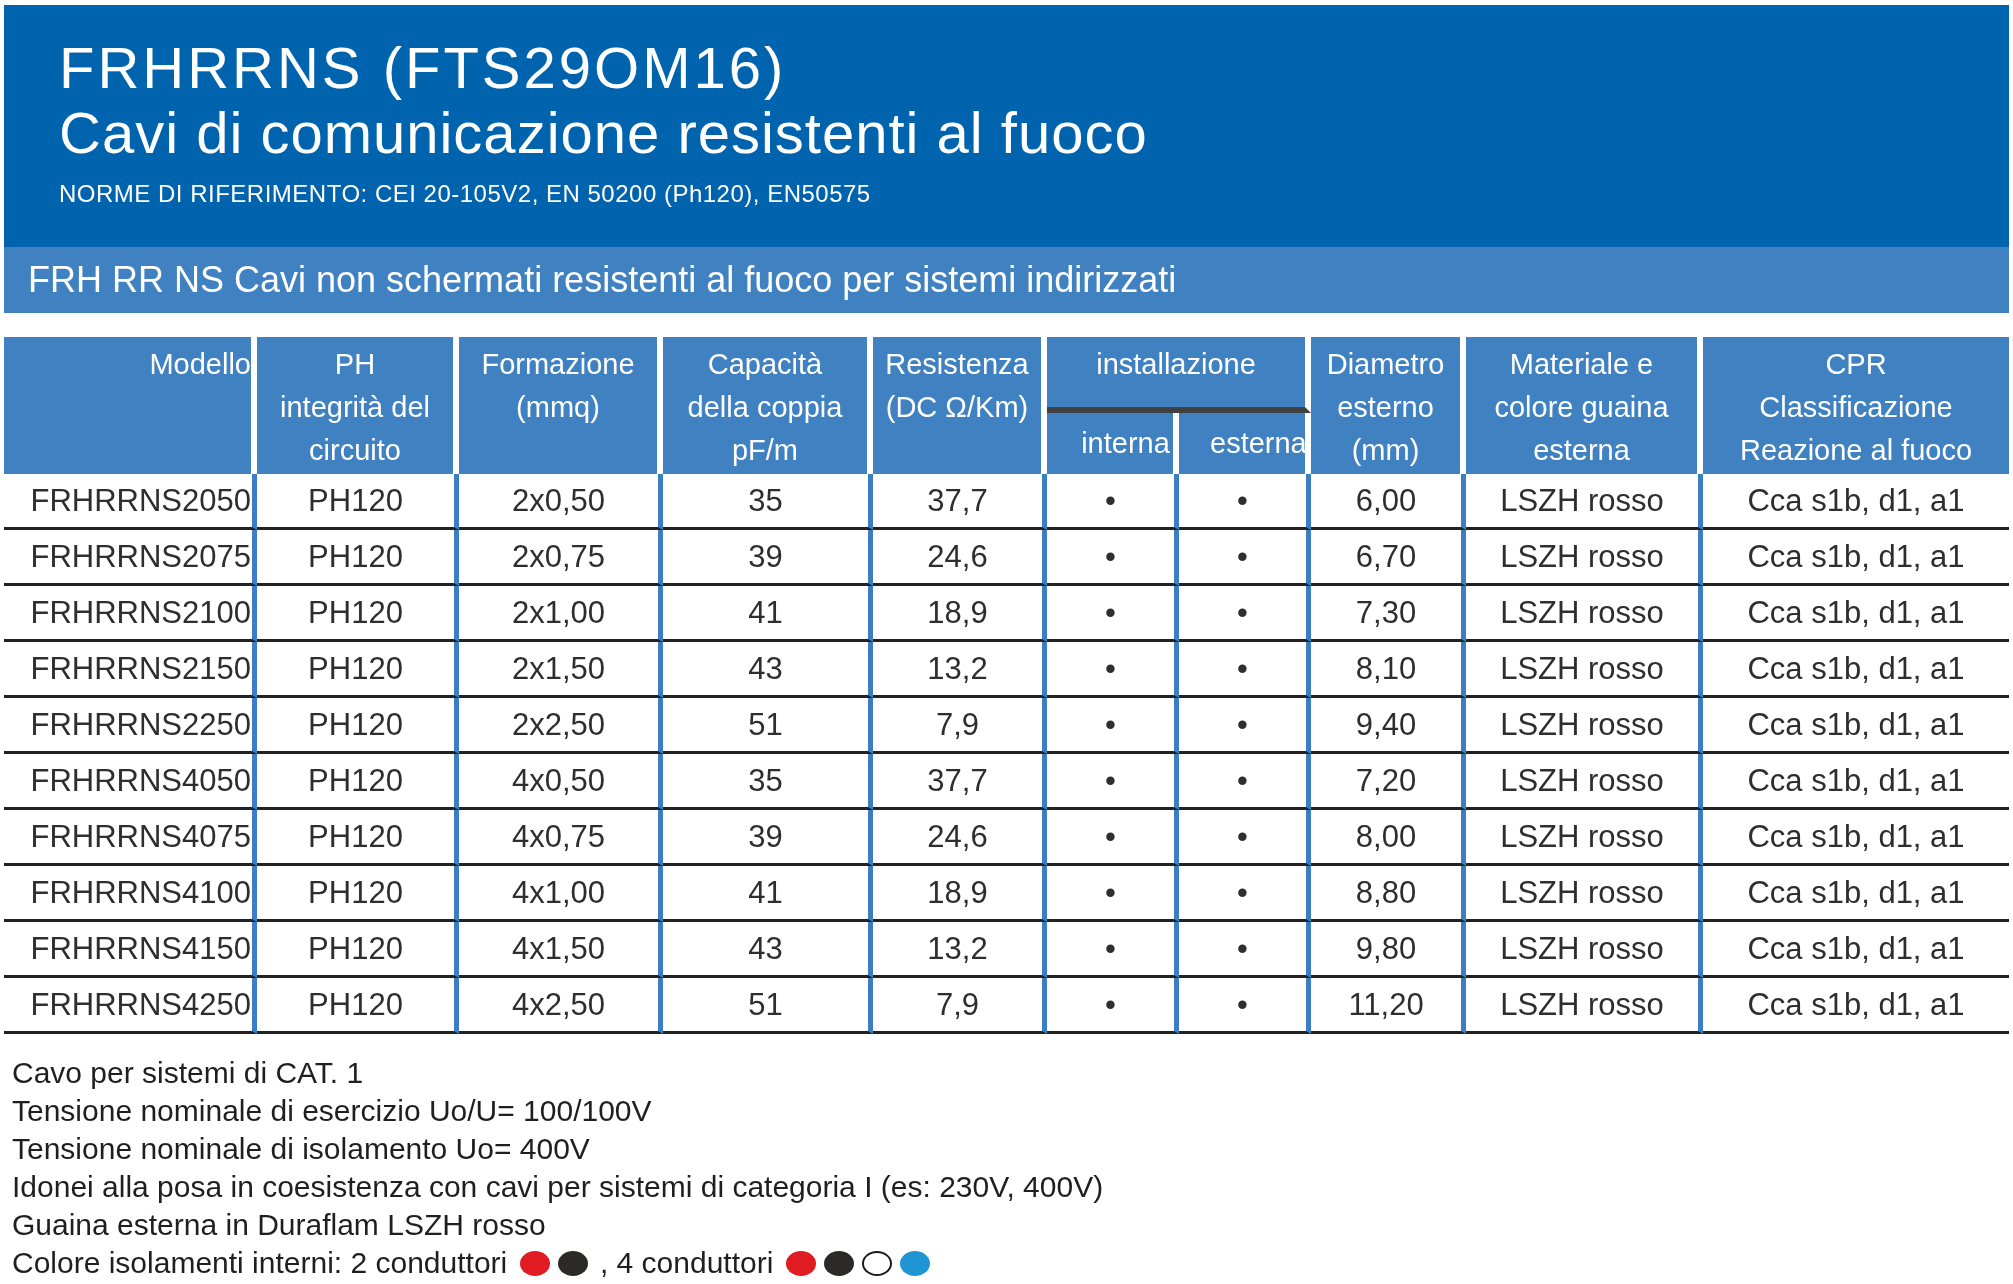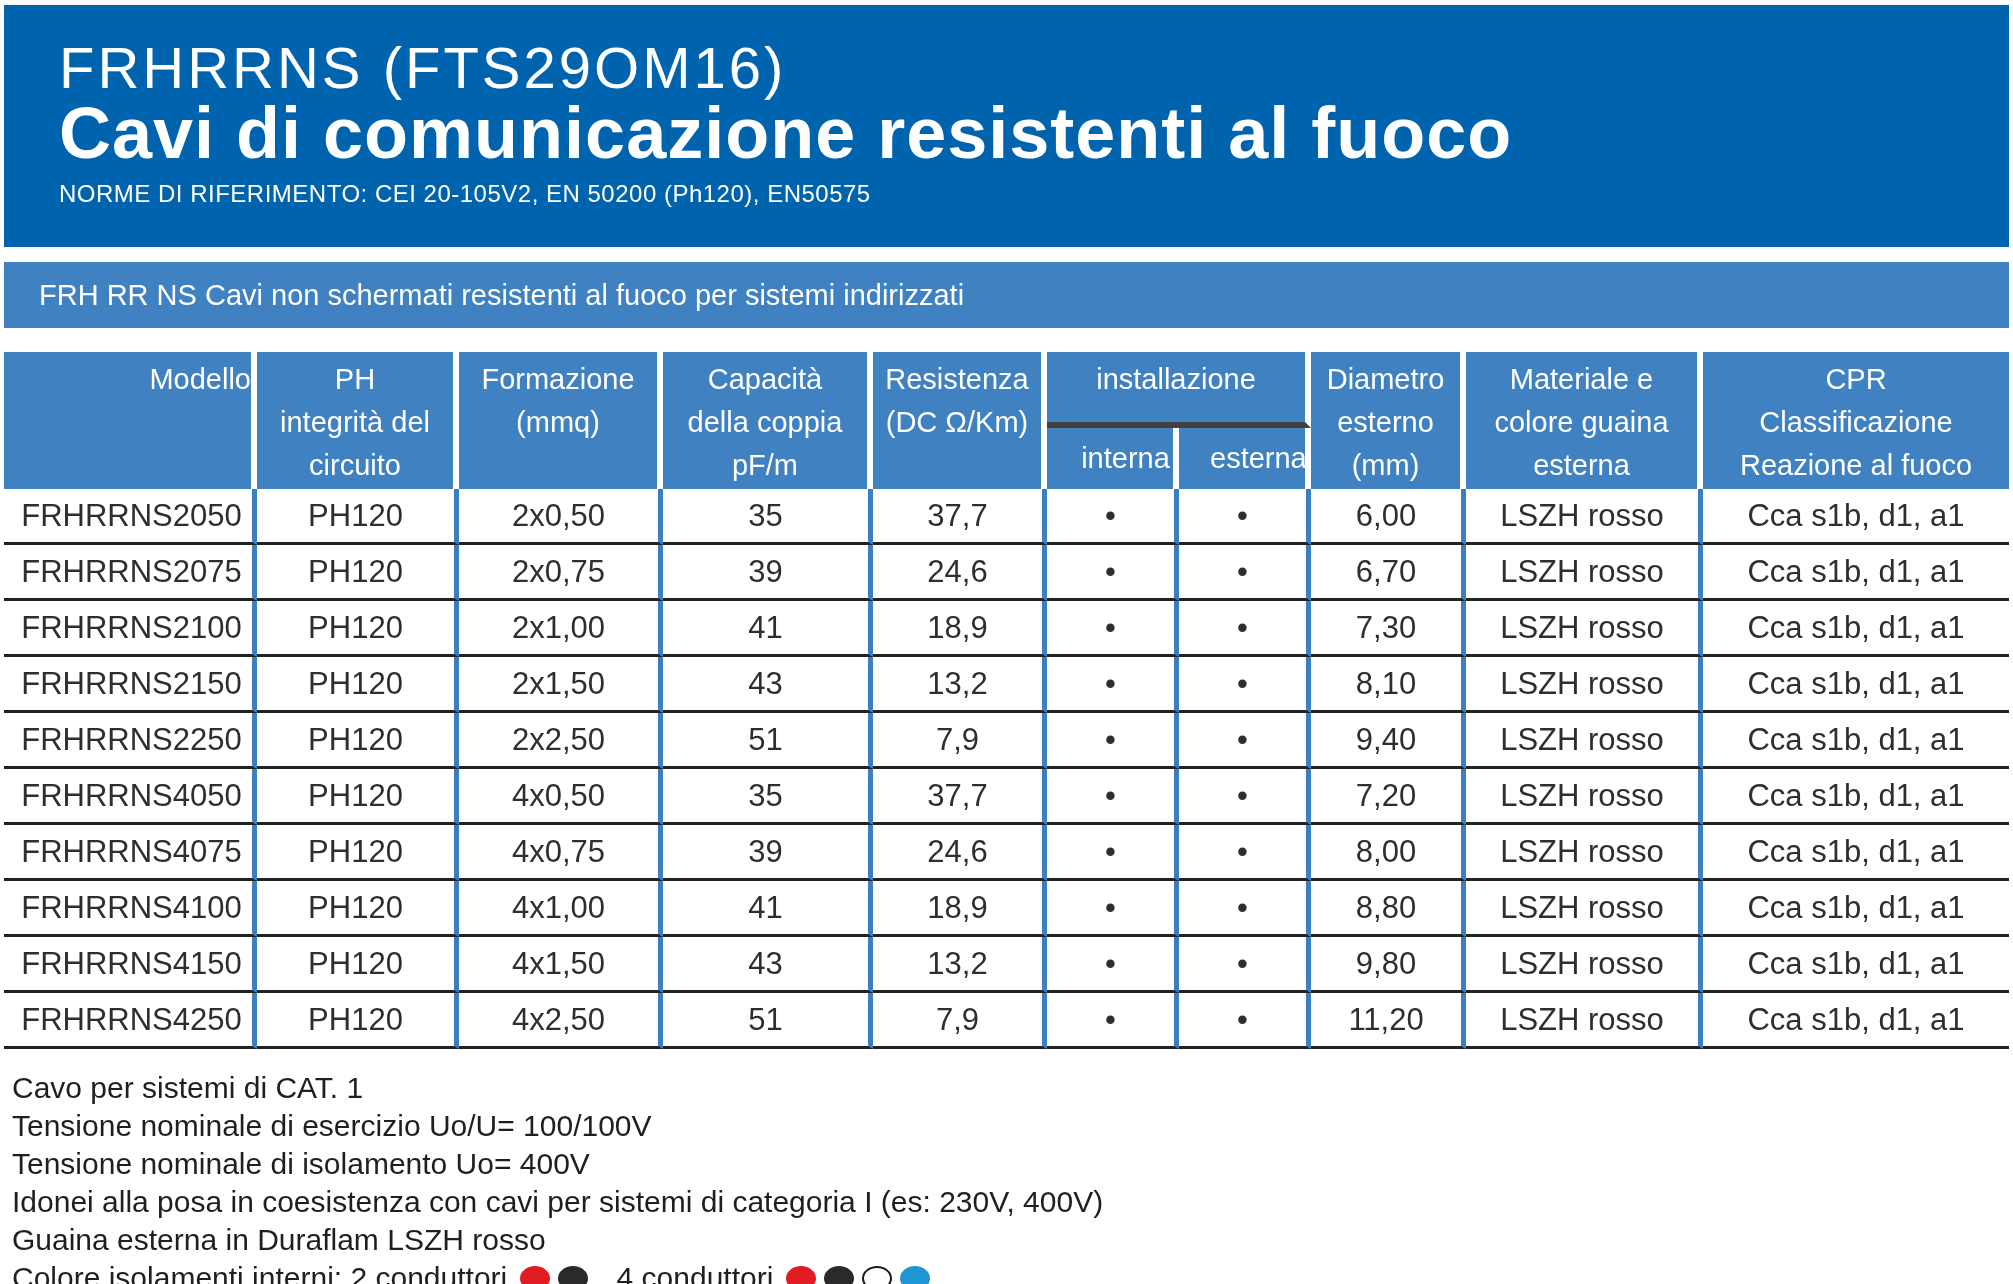--- a/index.html
+++ b/index.html
@@ -13,31 +13,30 @@
 
   
   .header-block {
     background:#0063ad;
     height:242px;
     box-sizing:border-box;
     padding:30px 0 0 55px;
     color:#ffffff;
   }
   .title-line1 { font-size:58px; line-height:66px; letter-spacing:3px; font-weight:normal; }
-  .title-line2 { font-size:72px; line-height:64px; letter-spacing:1px; font-weight:bold; }
+  .title-line2 { font-size:58px; line-height:64px; letter-spacing:1px; font-weight:normal; }
   .norms-line  { font-size:24px; line-height:30px; letter-spacing:0.5px; margin-top:14px; }
 
   
   .banner {
-    margin-top:15px;
     background:#4081c1;
     height:66px;
     display:flex; align-items:center;
-    padding-left:35px;
-    color:#ffffff; font-size:29px;
+    padding-left:24px;
+    color:#ffffff; font-size:36px;
   }
 
   
   .spec-table { margin-top:24px; width:2005px; border-collapse:separate; border-spacing:0; table-layout:fixed; }
   .spec-table th {
     background:#4081c1; color:#ffffff;
     font-weight:normal; font-size:29px; line-height:43px;
     vertical-align:top; padding:6px 0 0 0;
     white-space:pre-line;
     border-right:6px solid #ffffff;
@@ -53,21 +52,21 @@
   .spec-table td {
     background:#ffffff;
     height:51px;
     border-bottom:3px solid #222222;
     border-right:5px solid #3c7ec3;
     font-size:31px; color:#2e2e2e;
     text-align:center; vertical-align:middle;
     overflow:hidden;
   }
   .spec-table td:last-child { border-right:none; }
-  .spec-table td.model { text-align:center; padding-left:8px;margin-left:16px; }
+  .spec-table td.model { text-align:right; padding-left:8px;margin-left:16px; }
 
   
   .notes { padding:20px 0 0 8px; font-size:30px; line-height:38px; color:#1f1f1f; }
   .note-line { white-space:nowrap; }
   .dot {
     display:inline-block;
     width:30px; height:25px;
     border-radius:50%;
     margin:0 4px; vertical-align:-3px;
     box-sizing:border-box;

